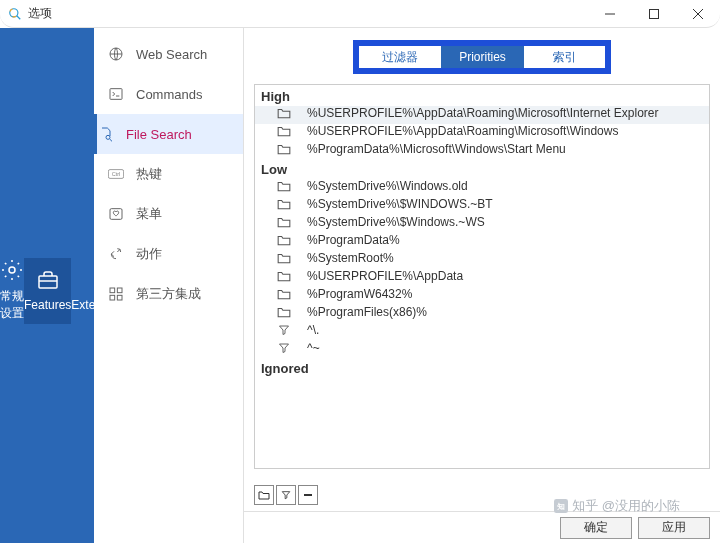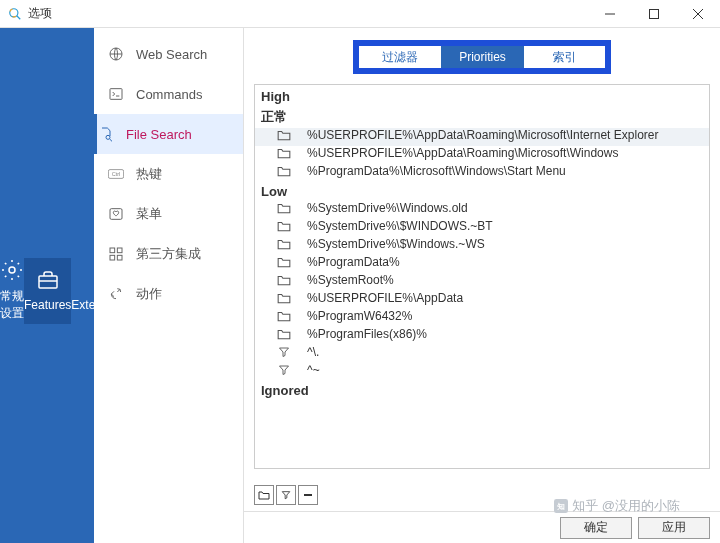--- a/index.html
+++ b/index.html
@@ -1,17 +1,17 @@
 <!DOCTYPE html>
 <html><head>
 <meta charset="utf-8">
 <style>
   * { margin: 0; padding: 0; box-sizing: border-box; font-family: "Microsoft YaHei", "Segoe UI", sans-serif; }
   body { width: 720px; height: 543px; overflow: hidden; background: #fff; font-size: 12px; color: #333; }
-  .titlebar { height: 28px; display: flex; align-items: center; padding-left: 8px; border-bottom: 1px solid #e0e0e0; }
+  .titlebar { height: 28px; display: flex; align-items: center; padding-left: 8px; border-bottom: 1px solid #e0e0e0; border-radius: 14px; }
   .titlebar-logo { width: 14px; height: 14px; margin-right: 6px; }
   .titlebar-text { font-size: 12px; color: #333; flex: 1; }
   .win-btn { width: 44px; height: 28px; display: flex; align-items: center; justify-content: center; color: #555; }
   .main { display: flex; height: calc(100% - 28px); }
   .leftbar { width: 94px; background: #2a67b5; color: #fff; display: flex; flex-direction: row; align-items: center; padding-top: 10px; }
   .left-item { width: 100%; padding: 10px 0 12px 0; text-align: center; font-size: 12px; cursor: pointer; }
   .left-item.sel { background: #1e539a; }
   .left-item svg { display: block; margin: 0 auto 6px auto; }
   .left-spacer { flex: 1; }
   .midbar { width: 150px; border-right: 1px solid #e0e0e0; padding-top: 6px; }
@@ -150,56 +150,55 @@
           <svg width="16" height="16" viewBox="0 0 24 24" fill="none" stroke="#666" stroke-width="1.5">
             <rect x="3" y="4" width="18" height="16" rx="2"></rect>
             <path d="M12 9c-1-2-4-2-4 1 0 2 4 5 4 5s4-3 4-5c0-3-3-3-4-1z"></path>
           </svg>
         </span>
       <span>菜单</span>
     </div>
     <div class="mid-item">
       <span class="mid-ico">
           <svg width="16" height="16" viewBox="0 0 24 24" fill="none" stroke="#666" stroke-width="1.5">
+            <path d="M5 12c0 4 3 7 7 7M5 12l4-4M5 12l4 4M18 5l-4 4M18 5l-4-1M18 5l1 4"></path>
+          </svg>
+        </span>
+      <span>动作</span>
+    </div>
+    <div class="mid-item">
+      <span class="mid-ico">
+          <svg width="16" height="16" viewBox="0 0 24 24" fill="none" stroke="#666" stroke-width="1.5">
             <rect x="3" y="3" width="7" height="7"></rect>
             <rect x="14" y="3" width="7" height="7"></rect>
             <rect x="3" y="14" width="7" height="7"></rect>
             <rect x="14" y="14" width="7" height="7"></rect>
           </svg>
         </span>
       <span>第三方集成</span>
-    </div>
-    <div class="mid-item">
-      <span class="mid-ico">
-          <svg width="16" height="16" viewBox="0 0 24 24" fill="none" stroke="#666" stroke-width="1.5">
-            <path d="M5 12c0 4 3 7 7 7M5 12l4-4M5 12l4 4M18 5l-4 4M18 5l-4-1M18 5l1 4"></path>
-          </svg>
-        </span>
-      <span>动作</span>
     </div>
   </div>
 
   <div class="content">
     <div class="tabrow">
       <div class="tabgroup">
         <div class="tab">
             <span>过滤器</span>
           </div>
         <div class="tab sel">
             <span>Priorities</span>
           </div>
         <div class="tab">
             <span>索引</span>
           </div>
       </div>
     </div>
 
     <div class="listwrap" id="listwrap">
         <div class="group-head">High</div>
-        <div class="group-head">正常</div>
         <div class="row sel">
           <span class="row-ico">
             <svg width="14" height="12" viewBox="0 0 24 20" fill="none" stroke="#555" stroke-width="1.8">
               <path d="M2 4h6l2 3h12v11H2z"></path>
             </svg>
           </span>
           <span>%USERPROFILE%\AppData\Roaming\Microsoft\Internet Explorer</span>
         </div>
         <div class="row">
           <span class="row-ico">

